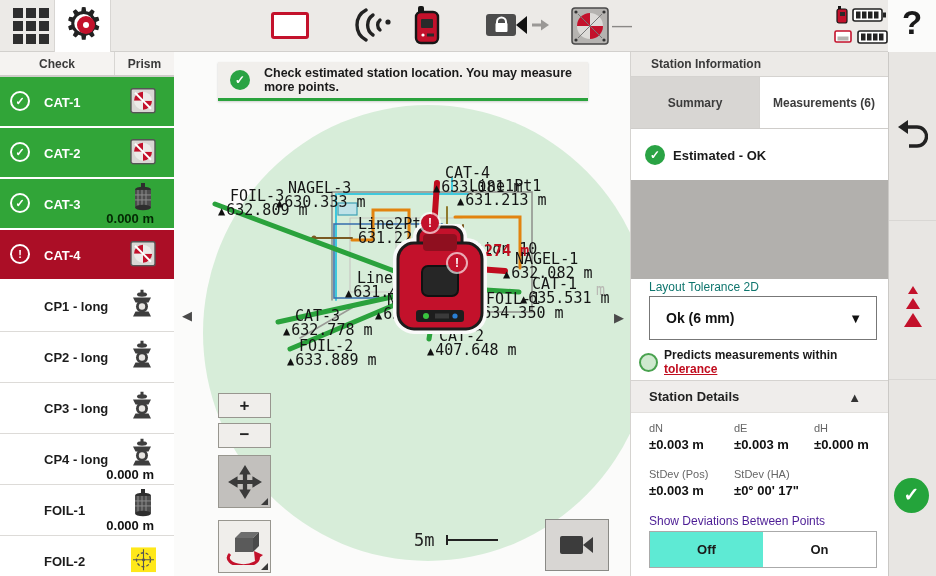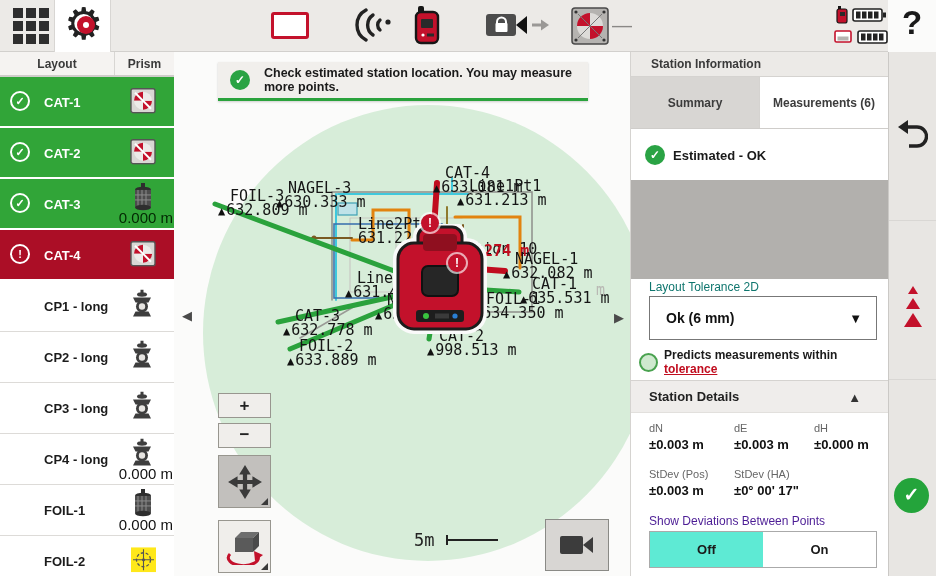--- a/index.html
+++ b/index.html
@@ -26,21 +26,21 @@
   #side-head .c1{width:115px;text-align:center;line-height:24px;border-right:1px solid #d8d6d3}
   #side-head .c2{flex:1;text-align:center;line-height:24px}
   .srow{position:relative;height:51px;border-bottom:1px solid #dddbd8;background:#fff}
   .srow.ok{background:#31a538;border-bottom:2px solid #fff}
   .srow.error{background:#ab0e26;border-bottom:2px solid #fff}
   .srow .st-ic{position:absolute;left:10px;top:14px;width:20px;height:20px;border:2px solid #fff;border-radius:50%;color:#fff;font-size:11px;font-weight:bold;text-align:center;line-height:17px}
   .srow .sr-label{position:absolute;left:44px;top:18px;font-size:13px;font-weight:bold;color:#1c1c1c}
   .srow.ok .sr-label,.srow.error .sr-label{color:#fff}
   .srow .pr-ic{position:absolute;right:18px;top:50%;transform:translateY(-55%);line-height:0}
   .srow.hasval .pr-ic{top:42%}
-  .srow .sr-val{position:absolute;right:1px;bottom:2px;font-size:15px;font-weight:normal;color:#111}
+  .srow .sr-val{position:absolute;right:20px;bottom:2px;font-size:13px;font-weight:bold;color:#111}
   .srow.ok .sr-val{color:#032803}
   #collapse-left{position:absolute;left:182px;top:308px;font-size:13px;color:#4a4a4a;z-index:16}
 
   
   #map{position:absolute;left:174px;top:52px;width:456px;height:524px;background:#fbfbfa;overflow:hidden}
   #map-circle{position:absolute;left:29px;top:53px;width:450px;height:456px;border-radius:50%;background:#d7edd9}
   #map-svg{position:absolute;left:0;top:0;z-index:2;pointer-events:none}
   .map-label{position:absolute;font-family:"DejaVu Sans Mono",monospace;font-size:15px;line-height:14px;color:#151515;z-index:3;white-space:nowrap}
   .map-label .ml-n{margin-left:12px;letter-spacing:0px}
   .map-label .tri{font-size:12px;margin-right:1px;color:#111}
@@ -188,21 +188,21 @@
     </svg>
   </div>
   <div class="tb-sep" style="left:888px"></div>
   <div id="help-block">
     <span id="help-q">?</span>
   </div>
 </div>
 
 <div id="sidebar">
   <div id="side-head">
-    <span class="c1">Layout</span>
+    <span class="c1">Check</span>
     <span class="c2">Prism</span>
   </div>
   <div id="points-list">
       <div class="srow ok">
         <span class="st-ic">✓</span>
         <span class="sr-label">CAT-1</span>
         <span class="pr-ic"><svg width="26" height="26" viewBox="0 0 26 26">
             <rect x="1" y="1" width="24" height="24" rx="2" fill="#d9d7d4" stroke="#555" stroke-width="1.4"></rect>
             <path d="M13,13 L4,13 A9,9 0 0 1 13,4 Z" fill="#c3112b"></path>
             <path d="M13,13 L22,13 A9,9 0 0 1 13,22 Z" fill="#c3112b"></path>
@@ -384,21 +384,21 @@
       <div class="map-label" style="left: 300px; top: 240px;">
         <div class="ml-n">FOIL-1</div>
         <div class="ml-v"><span class="tri">▲</span><span class="vv">634.350 m</span></div>
       </div>
       <div class="map-label" style="left: 201px; top: 241px;">
         <div class="ml-n">NAGEL-2</div>
         <div class="ml-v"><span class="tri">▲</span><span class="vv">630.642 m</span></div>
       </div>
       <div class="map-label" style="left: 253px; top: 277px;">
         <div class="ml-n">CAT-2</div>
-        <div class="ml-v"><span class="tri">▲</span><span class="vv">998.513 m</span></div>
+        <div class="ml-v"><span class="tri">▲</span><span class="vv">407.648 m</span></div>
       </div>
       <div class="map-label" style="left: 109px; top: 257px;">
         <div class="ml-n">CAT-3</div>
         <div class="ml-v"><span class="tri">▲</span><span class="vv">632.778 m</span></div>
       </div>
       <div class="map-label" style="left: 113px; top: 287px;">
         <div class="ml-n">FOIL-2</div>
         <div class="ml-v"><span class="tri">▲</span><span class="vv">633.889 m</span></div>
       </div>
       <div class="map-label" style="left: 171px; top: 219px;">

